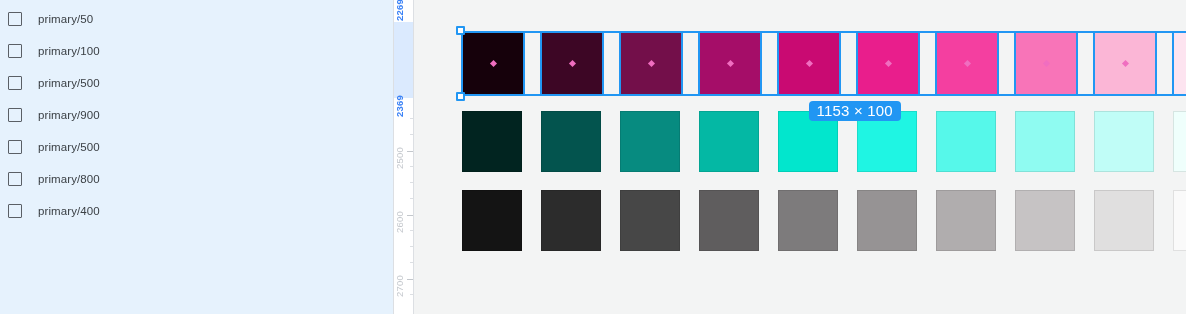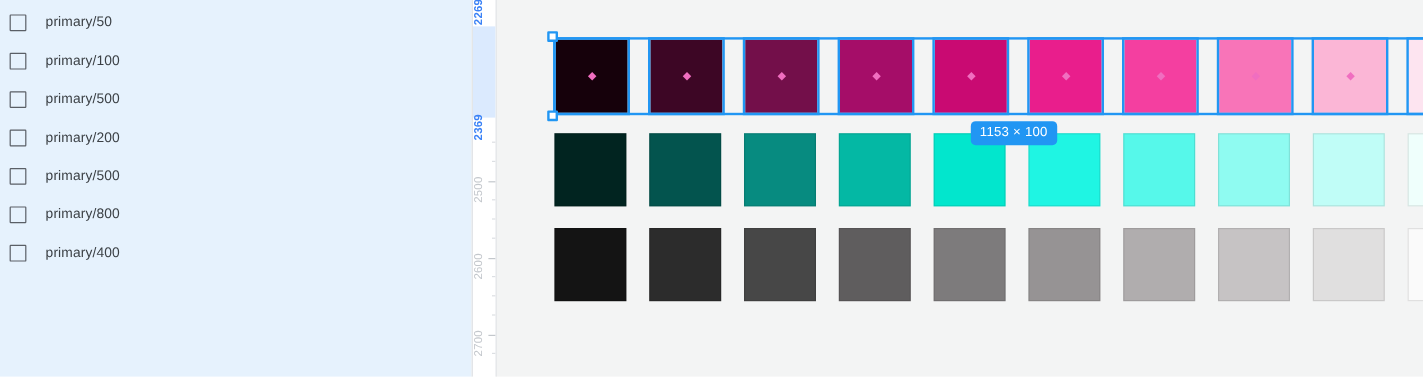--- a/index.html
+++ b/index.html
@@ -122,21 +122,21 @@
     position: absolute;
     width: 9px; height: 9px;
     background: #ffffff;
     border: 2px solid #2196f3;
     border-radius: 1px;
   }
   .dim-badge {
     position: absolute;
     background: #2196f3;
     color: #ffffff;
-    font-size: 11px;
+    font-size: 15px;
     line-height: 15px;
     padding: 2px 8px 3px 8px;
     border-radius: 4px;
     white-space: nowrap;
     font-weight: 400;
     letter-spacing: 0.2px;
   }
 </style>
 </head>
 <body>
@@ -151,21 +151,21 @@
       <div class="layer-row">
         <div class="layer-icon"></div>
         <div class="layer-label">primary/100</div>
       </div>
       <div class="layer-row">
         <div class="layer-icon"></div>
         <div class="layer-label">primary/500</div>
       </div>
       <div class="layer-row">
         <div class="layer-icon"></div>
-        <div class="layer-label">primary/200</div>
+        <div class="layer-label">primary/900</div>
       </div>
       <div class="layer-row">
         <div class="layer-icon"></div>
         <div class="layer-label">primary/500</div>
       </div>
       <div class="layer-row">
         <div class="layer-icon"></div>
         <div class="layer-label">primary/800</div>
       </div>
       <div class="layer-row">

